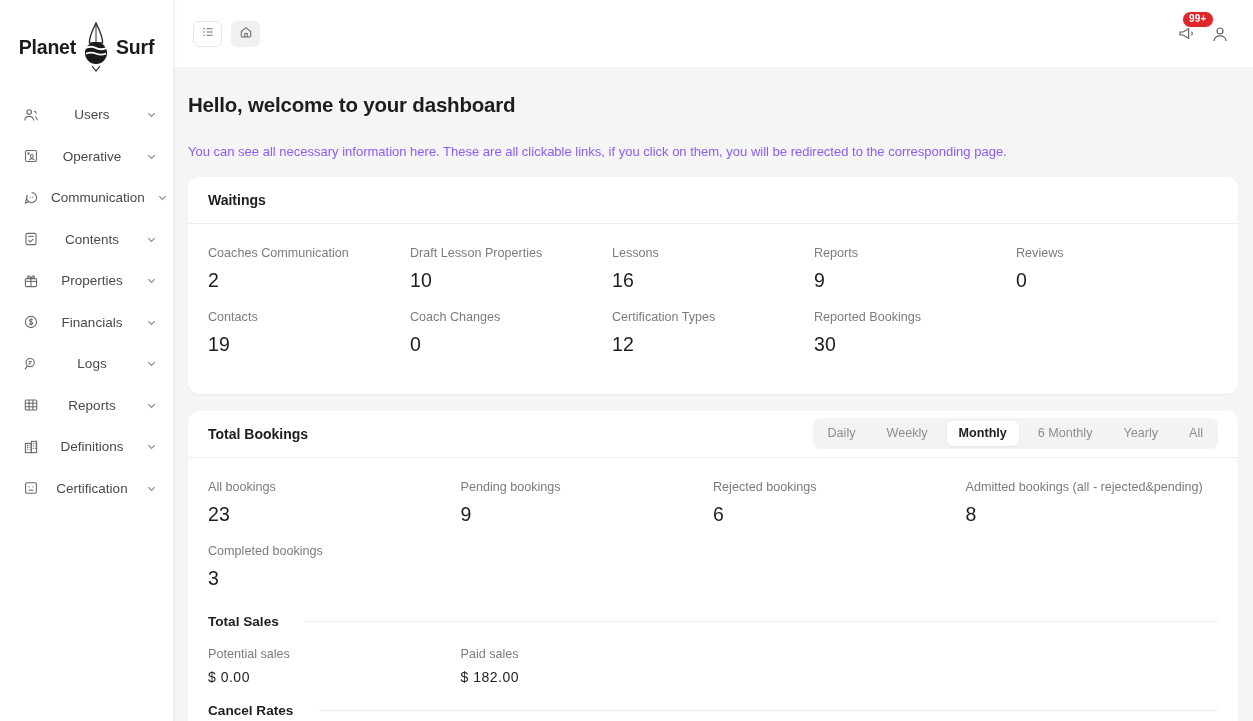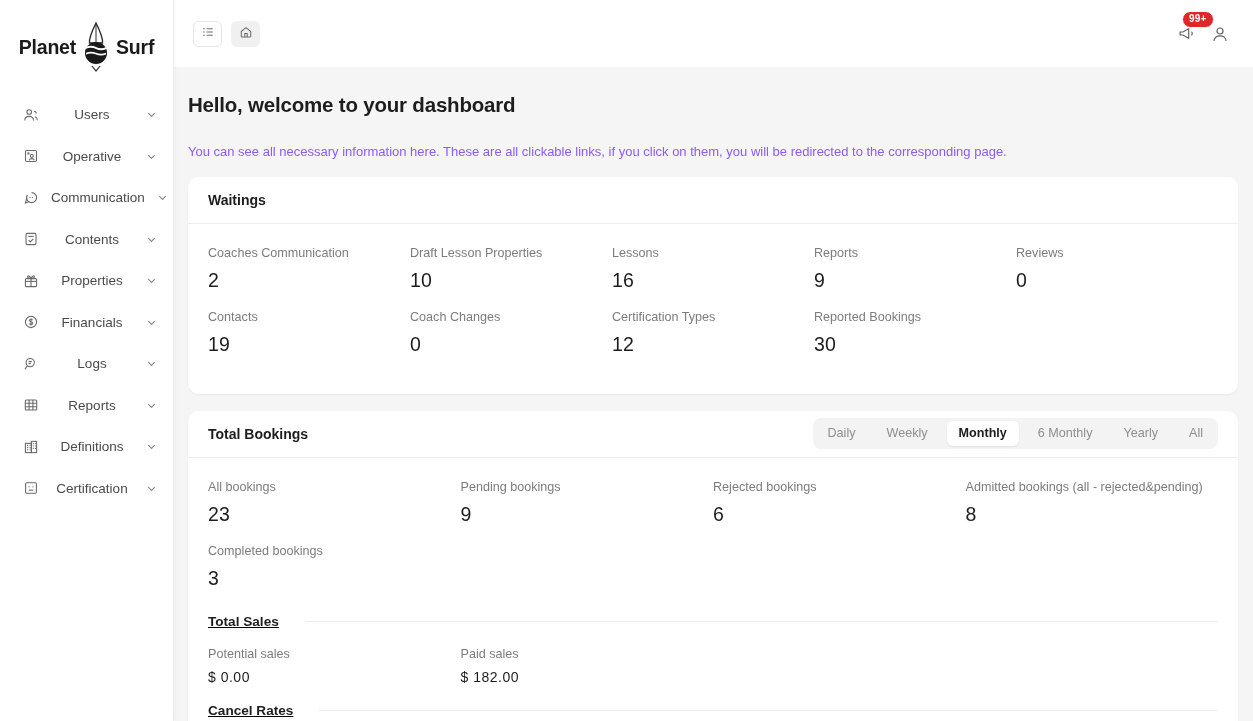--- a/index.html
+++ b/index.html
@@ -117,21 +117,20 @@
   .tab {
     font-size: 12.6px; color: #8e8e8e;
     padding: 6px 12px; border-radius: 6px; cursor: pointer;
     white-space: nowrap; line-height: 1;
   }
   .tab.active { background: #ffffff; color: #1d1d1d; font-weight: 700; box-shadow: 0 1px 2px rgba(0,0,0,.08); }
 
   .section-head {
     display: flex; align-items: center; gap: 26px;
     margin: 2px 0 16px 0;
-    text-decoration: underline;
   }
   .section-title { font-size: 13.6px; font-weight: 700; color: #1d1d1d; white-space: nowrap;}
   .section-rule { flex: 1; height: 1px; background: #ededed; }
   .section-gap { margin-top: 8px; }
 </style>
 </head>
 <body>
 
 <div class="app">
 

